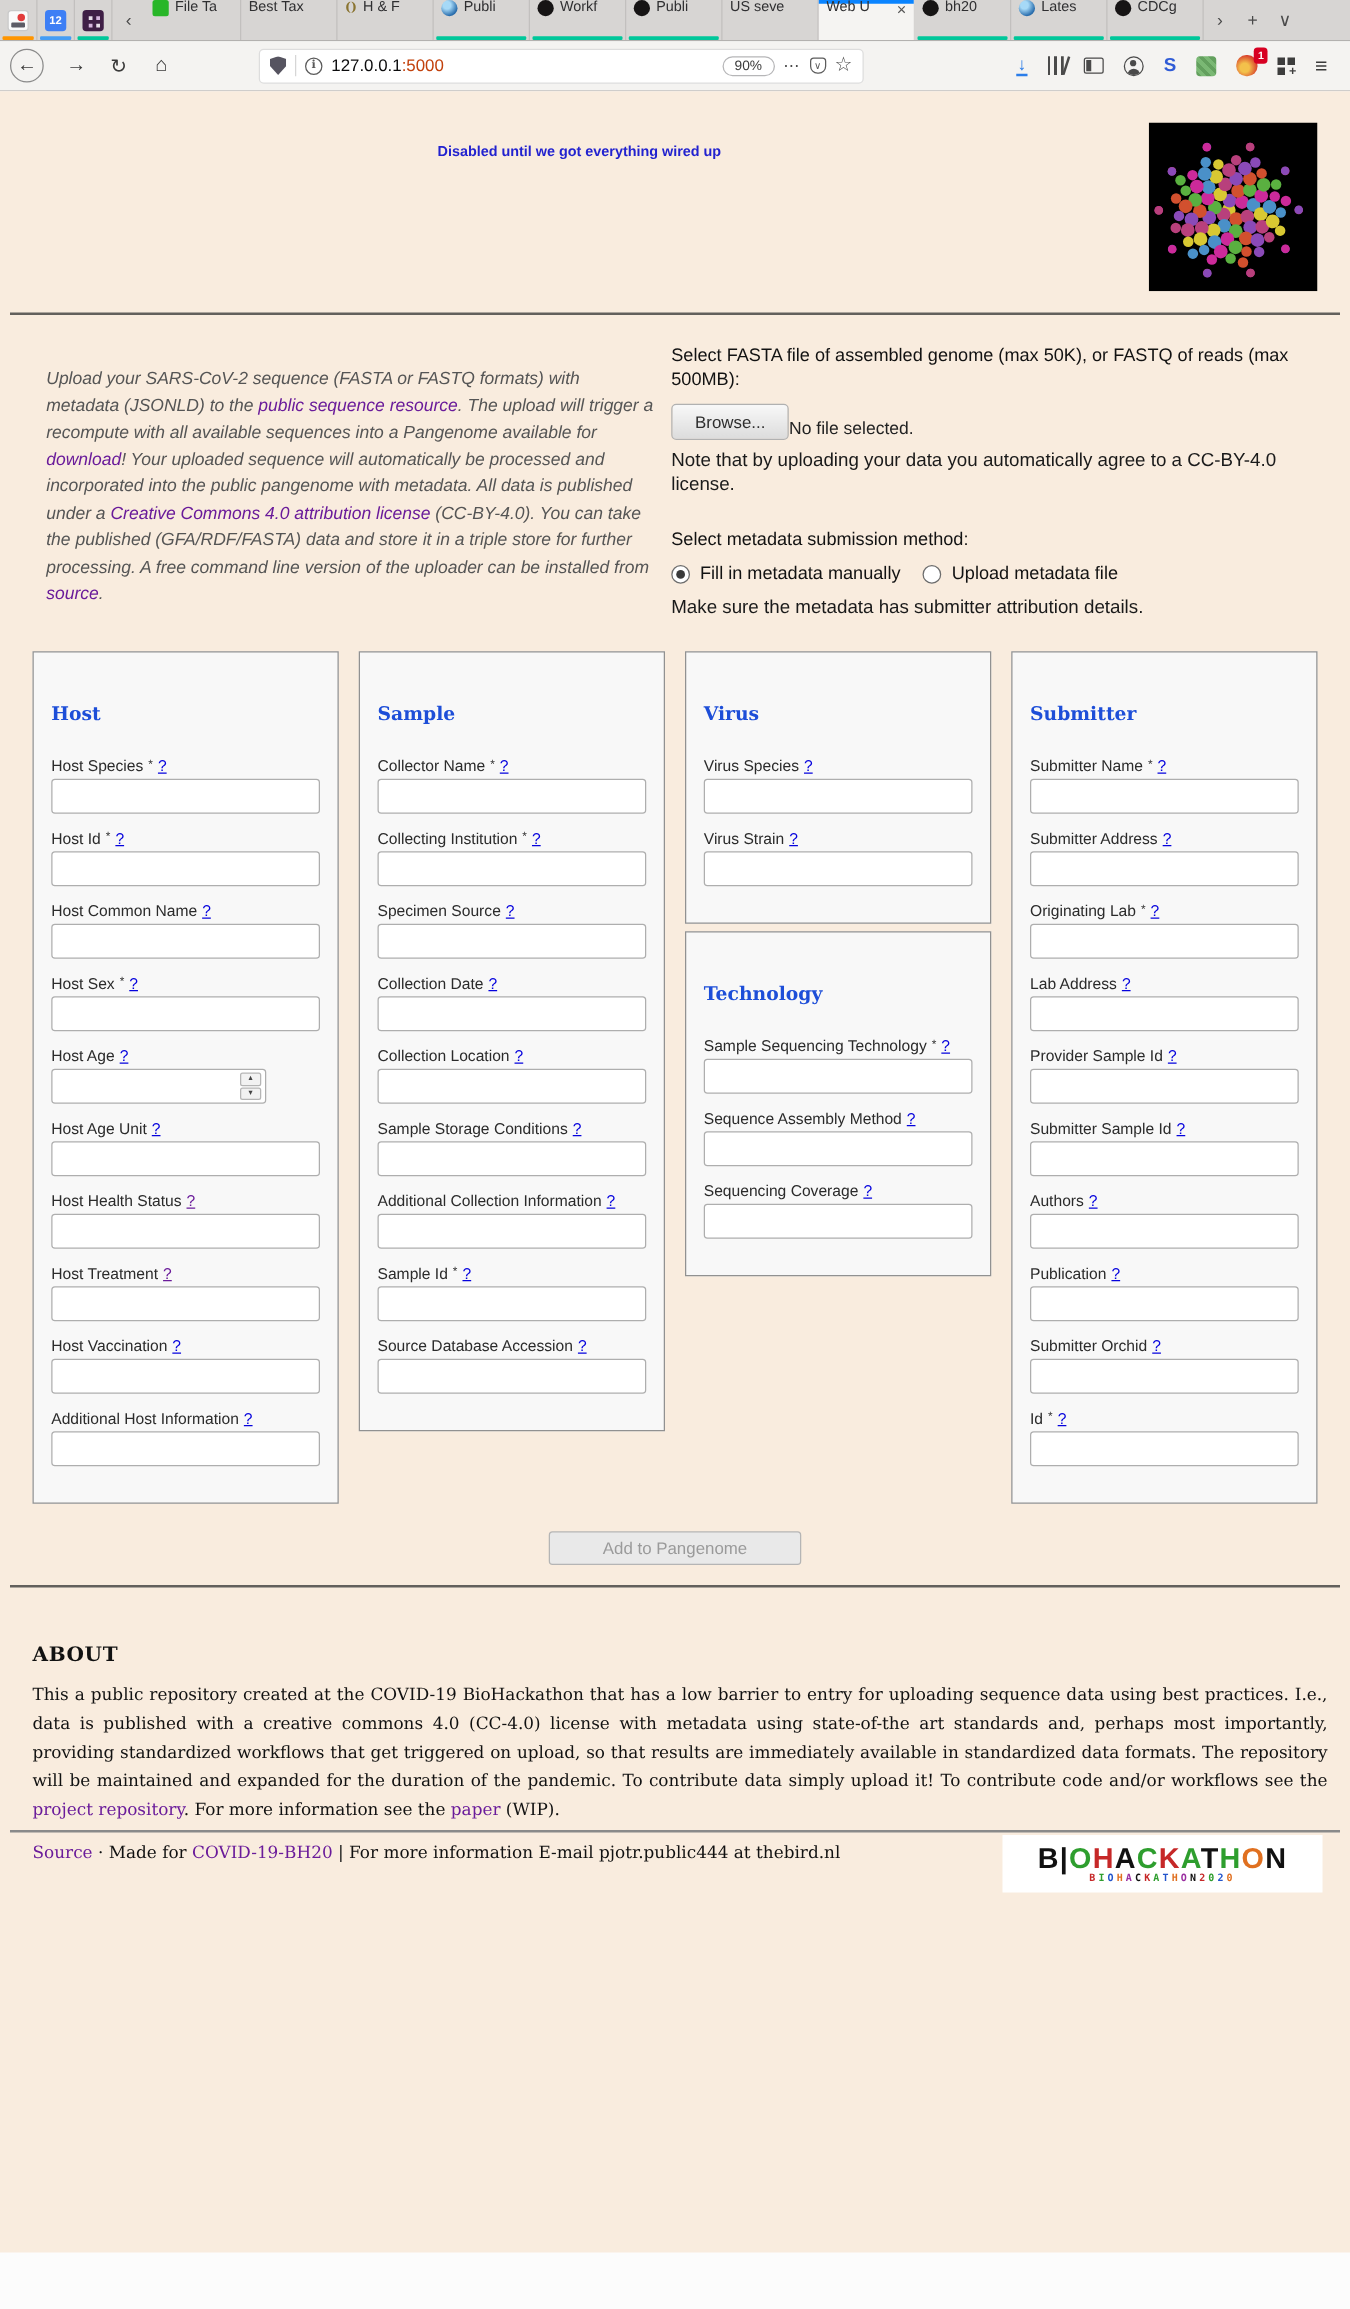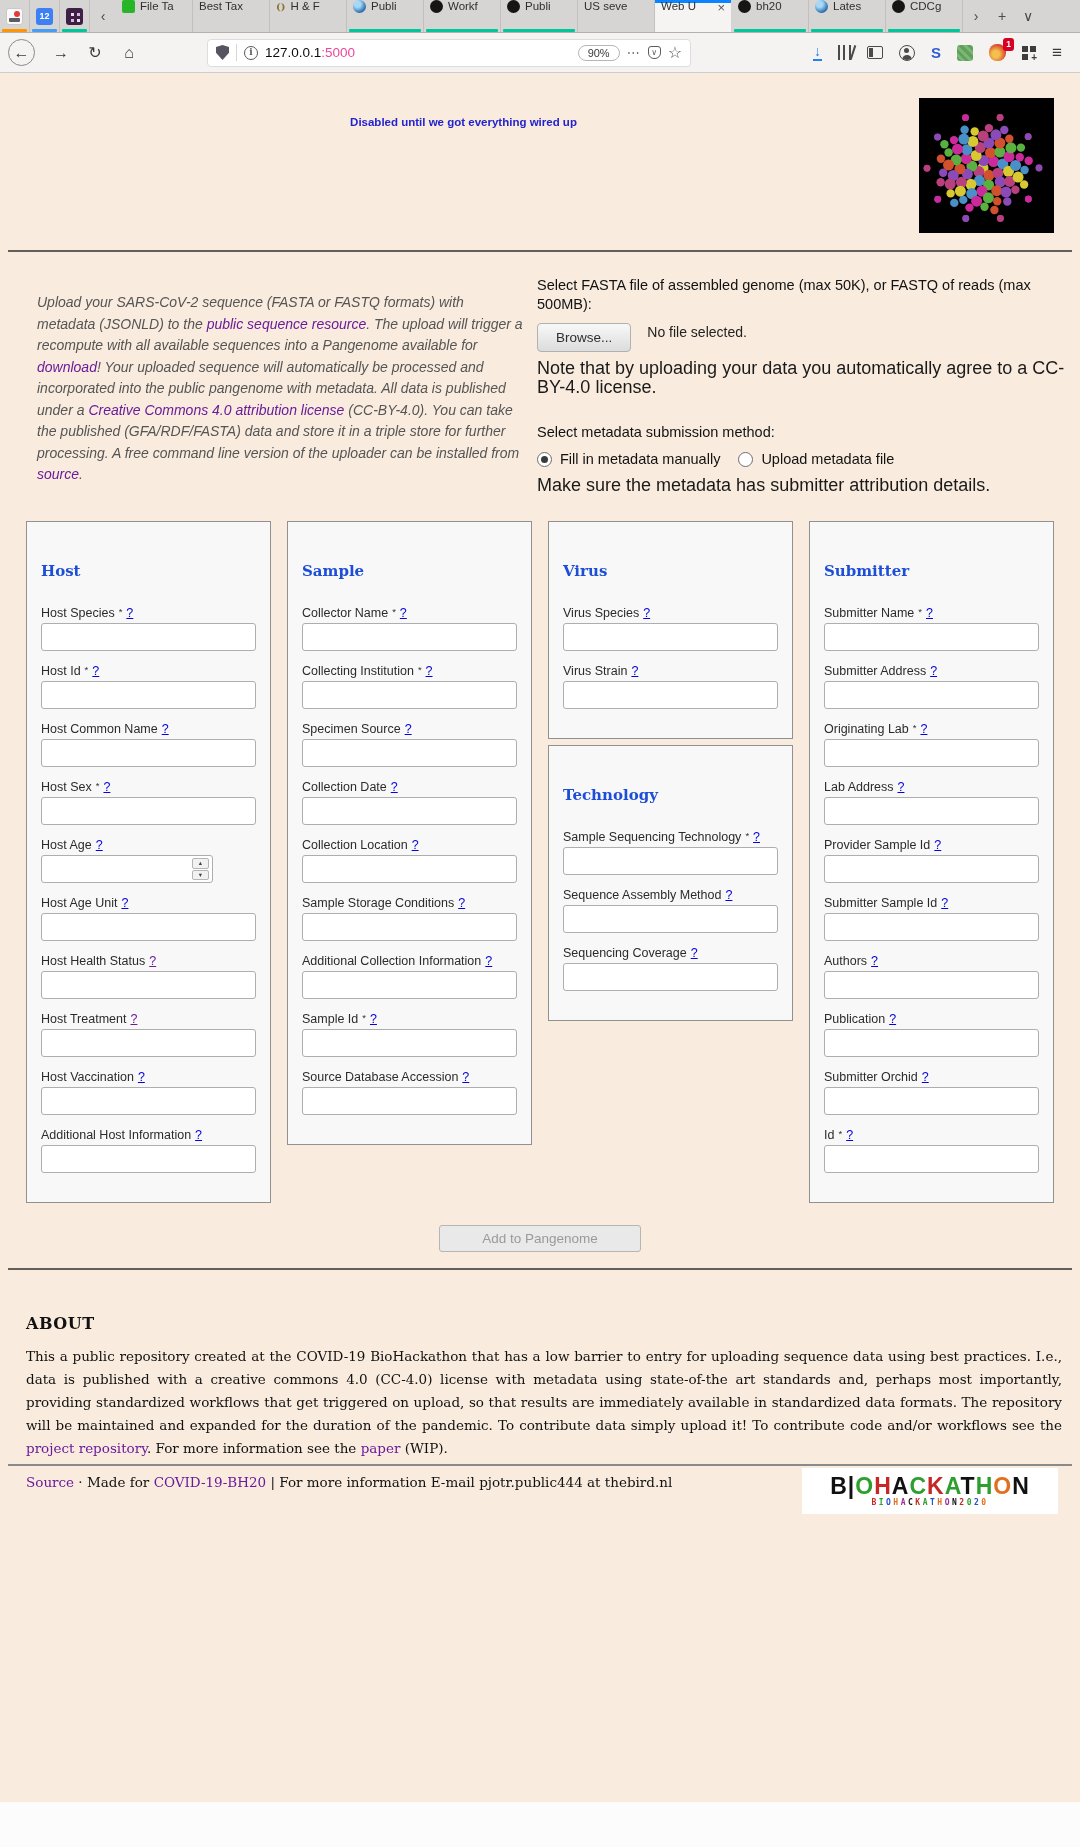--- a/index.html
+++ b/index.html
@@ -31,21 +31,21 @@
 
   .navbar{height:40px;background:#f4f3f1;display:flex;align-items:center;padding:0 8px;border-bottom:1px solid #cfcdcb}
   .navbtn{width:28px;height:28px;display:flex;align-items:center;justify-content:center;color:#3a3a3a;font-size:16px;flex:none}
   .navbtn.back{border:1.5px solid #8a8a8a;border-radius:50%;width:27px;height:27px;margin-right:6px}
   .navbtn+.navbtn{margin-left:6px}
   .urlbar{width:484px;height:28px;margin-left:64px;background:#fff;border:1px solid #ddd;border-radius:4px;display:flex;align-items:center;padding:0 8px;gap:7px;flex:none}
   .shield{width:13px;height:15px;background:#565460;clip-path:polygon(50% 0,100% 14%,100% 52%,50% 100%,0 52%,0 14%);flex:none}
   .vdiv{width:1px;height:17px;background:#d6d6d6;flex:none}
   .infoi{width:14px;height:14px;border:1.4px solid #5a5a5a;border-radius:50%;color:#5a5a5a;font:700 9px/11px "DejaVu Serif",serif;text-align:center;flex:none}
   .urltext{font-size:13.5px;color:#0c0c0d;flex:1;white-space:nowrap}
-  .urltext .port{color:#ec4899}
+  .urltext .port{color:#c2410c}
   .zoompill{border:1px solid #b6b6b8;border-radius:10px;font-size:11px;color:#3a3a3a;padding:1px 9px;flex:none}
   .dots{color:#4a4a4a;font-size:13px;letter-spacing:1px;flex:none}
   .pocket{width:13px;height:13px;border:1.5px solid #5c5c5c;border-radius:3px 3px 6px 6px;display:flex;align-items:center;justify-content:center;font-size:8px;color:#5c5c5c;flex:none}
   .star{font-size:16px;color:#4f4f4f;flex:none;line-height:1}
   .spacer{flex:1}
   .ticons{display:flex;align-items:center;gap:16px;margin-right:10px}
   .dl{color:#2b7de9;font-weight:700;font-size:14px;border-bottom:2px solid #2b7de9;line-height:1;padding:0 1px 1px}
   .lib{width:13px;height:15px;background:repeating-linear-gradient(90deg,#4a4a4a 0 2px,transparent 2px 5.5px);position:relative}
   .lib::after{content:"";position:absolute;right:-3px;top:0;width:2px;height:15px;background:#4a4a4a;transform:rotate(18deg)}
   .sbaricon{width:16px;height:13px;border:1.5px solid #4a4a4a;border-radius:2px;position:relative}
@@ -70,24 +70,24 @@
   .title{margin:22px 0 0;font:700 23px "DejaVu Serif",serif;color:#2222cf}
   .subtitle{margin-top:18px;font:700 11.5px "Liberation Sans",sans-serif;color:#2222cf}
   .virus{width:135px;height:135px;margin:25px 18px 0 0;flex:none;display:block}
   .hr1,.hr2{border:none;border-top:2px solid #63605c;height:0}
   .hr1{margin:17px 0 0}
   .hr2{margin:16px 0 0}
   .intro-row{display:flex;margin-top:16px}
   .intro{width:488px;margin:24px 0 0 29px;font:italic 14px/21.5px "Liberation Sans",sans-serif;color:#555}
   .intro a{color:#6a1b9a}
   .upload{flex:1;margin-left:12px;padding-top:8px;font-size:14.5px;color:#121212;line-height:19px}
-  .filerow{margin-top:9px;display:flex;align-items:flex-start;gap:16px}
+  .filerow{margin-top:9px;display:flex;align-items:flex-end;gap:0}
   .browse{font-size:13.5px;padding:4px 18px;background:linear-gradient(#f8f8f8,#dcdcdc);border:1px solid #b1b1b1;border-radius:4px;color:#2e2e2e}
   .nofile{font-size:14px;color:#222}
-  .note{margin-top:7px;font-size:18px;color:#1a1a1a}
+  .note{margin-top:7px;font-size:15px;color:#1a1a1a}
   .mlabel{margin-top:26px}
   .radiorow{margin-top:8px;display:flex;align-items:center;gap:8px;font-size:14.5px}
   .radio{width:15px;height:15px;border:1.5px solid #6d6d6d;border-radius:50%;background:#fff;position:relative;flex:none}
   .radio.sel::after{content:"";position:absolute;inset:3px;background:#3a3a3a;border-radius:50%}
   .radiogap{margin-left:10px}
 
   .form-row{display:flex;gap:16px;margin:26px 18px 0;align-items:flex-start}
   .fcol{flex:1;display:flex;flex-direction:column;gap:6px;min-width:0}
   .fbox{border:1px solid #919191;background:#f8f8f8;padding:16px 14px 16px}
   .fhead{font:700 15px "DejaVu Serif",serif;color:#1d4ed8;margin:24px 0 26px}

